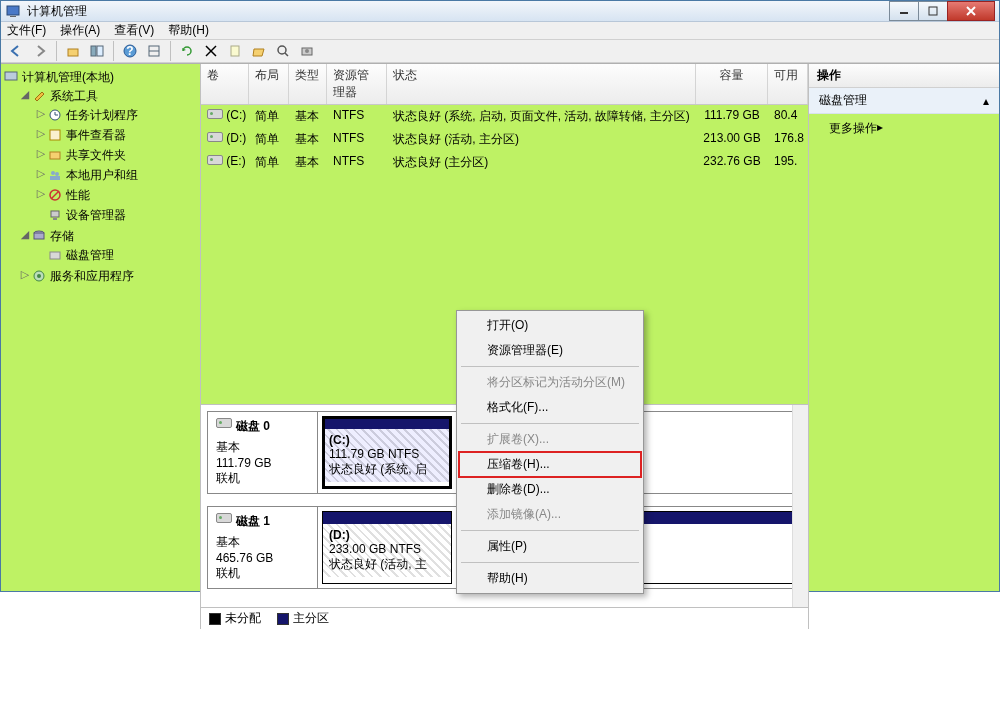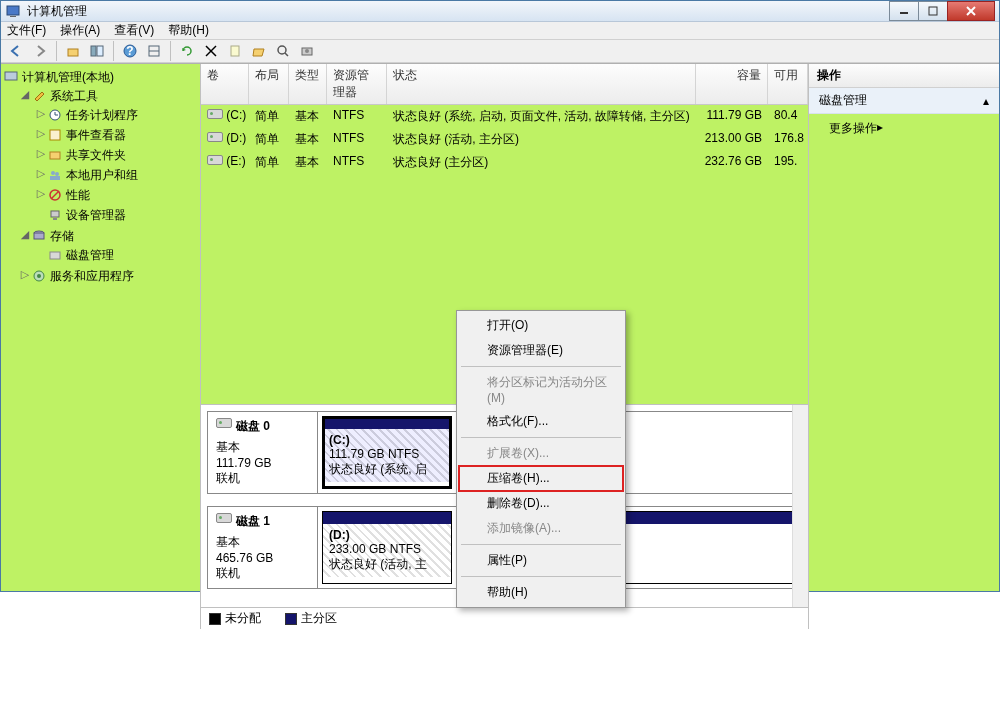--- a/index.html
+++ b/index.html
@@ -23,43 +23,43 @@
 .tree .row{display:flex;align-items:flex-start;height:18px;cursor:pointer}
 .tree .tw{width:12px;text-align:center;color:#666;font-size:11px;display:inline-block}
 .tree .ticon{width:16px;height:16px;margin-right:3px;display:inline-flex;align-items:center;justify-content:center}
 .tree ul{list-style:none;padding-left:16px}
 .midpane{flex:1;display:flex;flex-direction:column;border-right:1px solid #c0c0c0;min-width:0}
 .volgrid{flex:0 0 auto;border-bottom:1px solid #c0c0c0;overflow:hidden}
 .ghead{display:flex;background:linear-gradient(#fdfdfd,#ececec);border-bottom:1px solid #c8c8c8}
 .ghead .gh{padding:3px 6px;border-right:1px solid #d4d4d4;color:#333}
 .grow{display:flex;padding:2px 0}
 .grow .gc{padding:1px 6px;overflow:hidden;white-space:nowrap}
-.w-vol{width:48px}.w-lay{width:40px}.w-typ{width:38px}.w-fs{width:60px}.w-st{flex:1;min-width:0}.w-cap{width:72px;text-align:right}.w-av{width:40px}
+.w-vol{width:48px}.w-lay{width:40px}.w-typ{width:38px}.w-fs{width:60px}.w-st{flex:1;min-width:0}.w-cap{width:72px;text-align:center}.w-av{width:40px}
 .diskarea{flex:1;overflow:auto;background:#fff;padding:6px;position:relative}
 .scrolltrack{position:absolute;right:0;top:0;bottom:0;width:16px;background:#f0f0f0;border-left:1px solid #ddd}
 .diskblk{display:flex;border:1px solid #888;margin-bottom:12px;background:#fff}
 .diskinfo{width:110px;padding:6px 8px;border-right:1px solid #888}
 .diskinfo .di-ic{display:flex;gap:4px;font-weight:bold;margin-bottom:4px}
 .diskparts{flex:1;display:flex;min-width:0}
 .part{border:1px solid #000;margin:4px;padding:0;display:flex;flex-direction:column;min-width:0}
 .part .stripe{height:12px;background:#15156b}
 .part .pbody{padding:4px 6px;white-space:nowrap;overflow:hidden}
 .part .pname{font-weight:bold}
 .part.hatched .pbody{background:repeating-linear-gradient(45deg,#fff,#fff 4px,#e0e0e0 4px,#e0e0e0 6px)}
 .part.selected{outline:2px solid #000;outline-offset:-3px}
 .part.selected .pbody{background:repeating-linear-gradient(45deg,#eef,#eef 4px,#ccd 4px,#ccd 6px)}
-.legend{height:22px;border-top:1px solid #c0c0c0;display:flex;align-items:center;padding:0 8px;gap:24px}
+.legend{height:22px;border-top:1px solid #c0c0c0;display:flex;align-items:center;padding:0 8px;gap:16px}
 .lg{display:flex;align-items:center;gap:4px}
 .lgbox{display:inline-block}
 .lgbox{width:12px;height:12px;border:1px solid #333}
 .rightpane{width:190px;display:flex;flex-direction:column}
 .rhdr{background:linear-gradient(#fdfdfd,#ececec);padding:3px 8px;border-bottom:1px solid #d0d0d0;font-weight:bold}
 .ract{padding:4px 10px;background:#eaf1f9;border-bottom:1px solid #d8e2ec;display:flex;justify-content:space-between;align-items:center;cursor:pointer}
 .ract2{padding:6px 20px;display:flex;justify-content:flex-start;cursor:pointer}
-.ctxmenu{position:absolute;left:456px;top:310px;width:170px;background:#f0f0f0;border:1px solid #979797;box-shadow:3px 3px 6px rgba(0,0,0,.3);padding:2px}
+.ctxmenu{position:absolute;left:456px;top:310px;width:188px;background:#f0f0f0;border:1px solid #979797;box-shadow:3px 3px 6px rgba(0,0,0,.3);padding:2px}
 .ctxmenu .mi{padding:4px 10px 4px 28px;cursor:pointer}
 .ctxmenu .mi.dis{color:#888;cursor:default}
 .ctxmenu hr{border:none;border-top:1px solid #c0c0c0;margin:3px 2px}
 .ctxmenu .mi.hl{outline:2px solid #d22;outline-offset:-1px}
 .driveicon{width:16px;height:10px;background:#d8d8d8;border:1px solid #888;border-radius:2px;display:inline-block;position:relative}
 .driveicon::after{content:"";position:absolute;left:2px;top:2px;width:3px;height:3px;background:#6a6;border-radius:50%}
 svg{display:block}
 </style>
 </head>
 <body>

